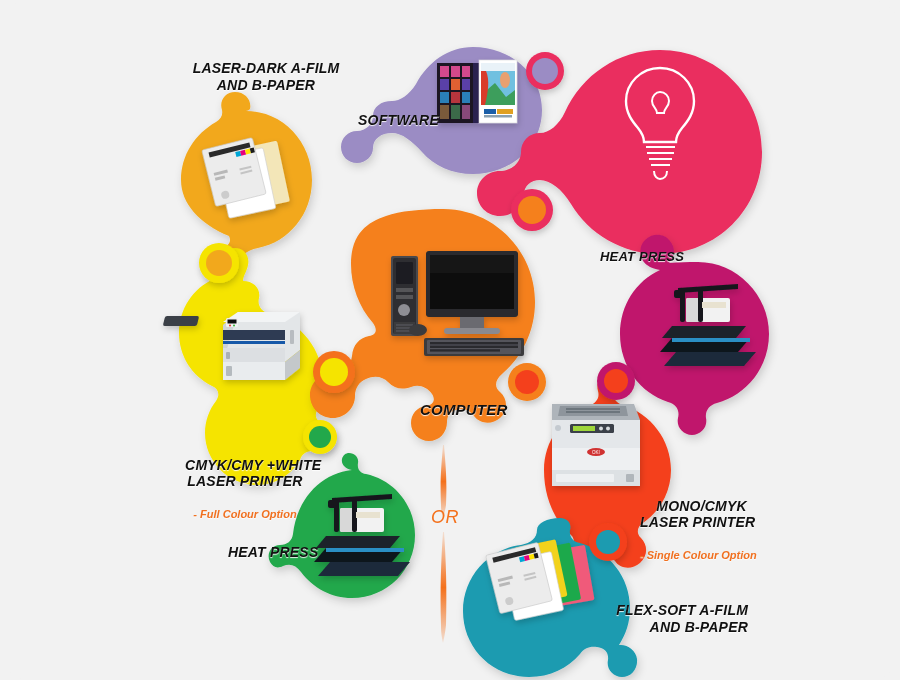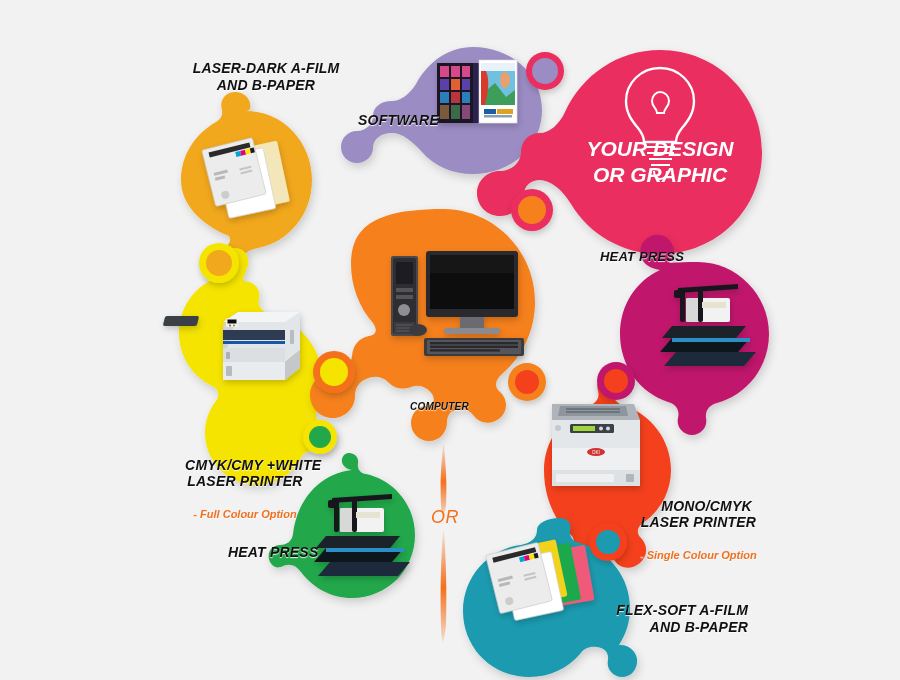--- a/index.html
+++ b/index.html
@@ -509,36 +509,34 @@
       </g>
     </g>
 
   </svg>
 
   <div class="label center" style="left:186px; top:60px; width:160px; font-size:14px;">LASER-DARK A-FILM
 AND B-PAPER</div>
 
   <div class="label" style="left:348px; top:112px; font-size:14px;margin-left:10px;">SOFTWARE</div>
 
-  <div class="node-title" style="left:570px; top:136px; width:180px; font-size:21px;">YOUR DESIGN
-OR GRAPHIC</div>
 
   <div class="label" style="left:600px; top:249px; font-size:13px;">HEAT PRESS</div>
 
-  <div class="label" style="left:410px; top:401px; font-size:10px;">COMPUTER</div>
+  <div class="label" style="left:420px; top:401px; font-size:15px;">COMPUTER</div>
 
   <div class="label center" style="left:145px; top:440px; width:200px; font-size:14px;">
     <span>CMYK/CMY +WHITE
 LASER PRINTER</span>
     <span class="sub">- Full Colour Option</span>
   </div>
 
   <div class="label" style="left:228px; top:544px; font-size:14px;">HEAT PRESS</div>
 
-  <div class="label" style="left:640px; top:481px; font-size:14px;text-align:center;">
+  <div class="label" style="left:640px; top:481px; font-size:14px;">
     <span>MONO/CMYK
 LASER PRINTER</span>
     <span class="sub">- Single Colour Option</span>
   </div>
 
   <div class="label center" style="left:568px; top:602px; width:180px; font-size:14px;text-align:right;">FLEX-SOFT A-FILM
 AND B-PAPER</div>
 
   <div class="or-text" style="left:431px; top:507px;">OR</div>
 

